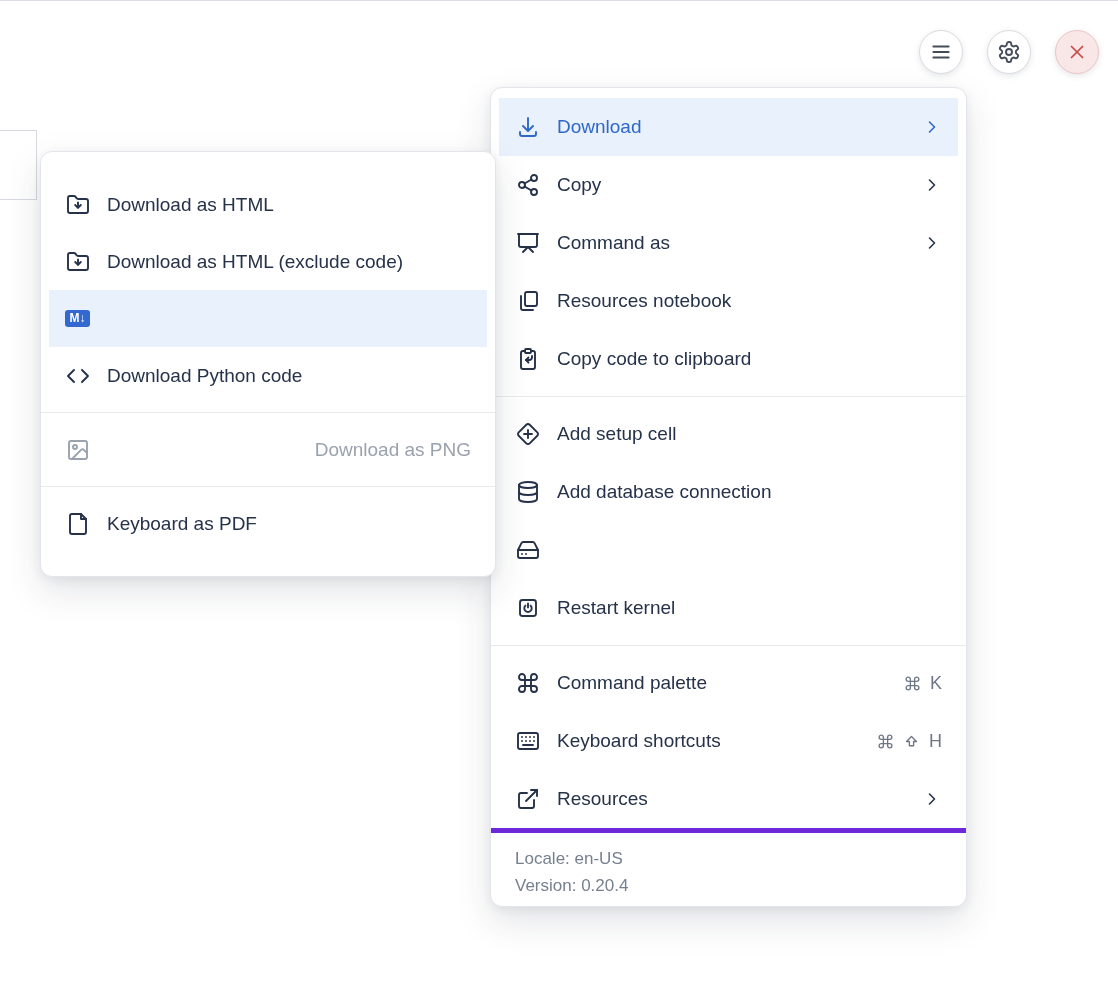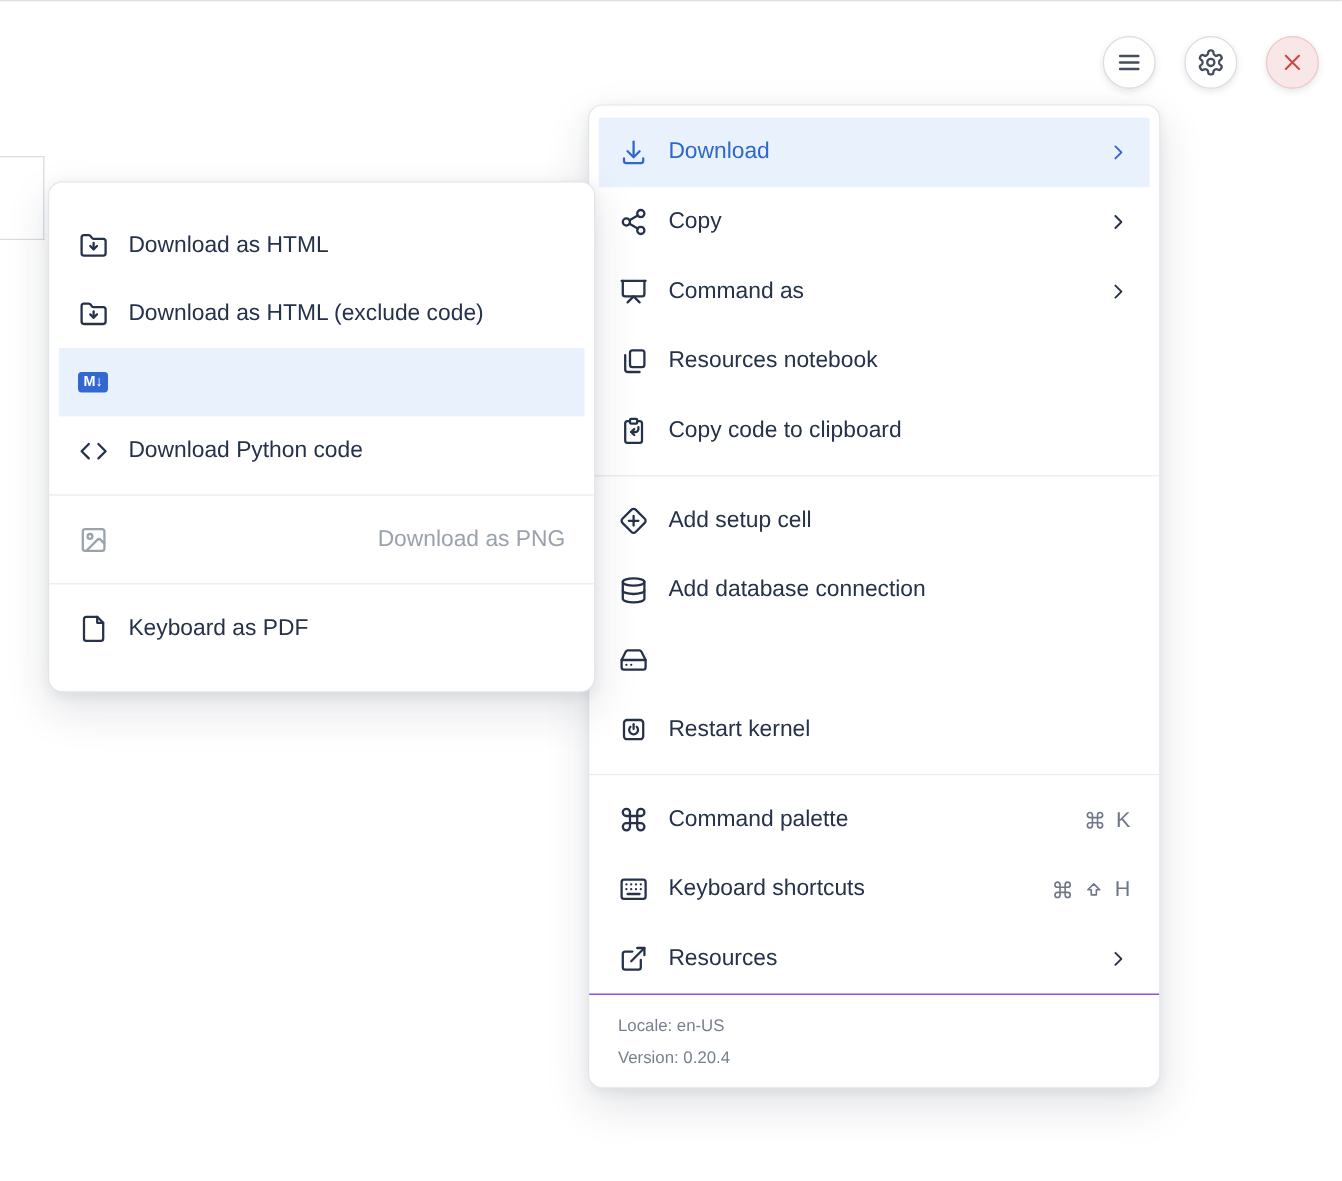--- a/index.html
+++ b/index.html
@@ -59,22 +59,22 @@
 
   .separator{height:1px;background:#e8eaee;margin:8px 0;}
 
   .md-badge{
     width:26px;height:17px;border-radius:3px;background:var(--badge-blue,#3468d1);
     color:#ffffff;font-size:12px;font-weight:bold;line-height:17px;
     display:flex;align-items:center;justify-content:center;letter-spacing:0;
   }
 
   .menu-footer{
-    border-top:1px solid #6d28d9;
-    padding:12px 24px 19px;color:var(--text-muted,#76808f);font-size:14px;line-height:27px;
+    border-top:5px solid #6d28d9;
+    padding:12px 24px 19px;color:var(--text-muted,#76808f);font-size:17px;line-height:27px;
   }
 </style>
 </head>
 <body>
 
 <div class="topline"></div>
 <div class="bg-frag h1"></div>
 <div class="bg-frag h2"></div>
 <div class="bg-frag v"></div>
 

